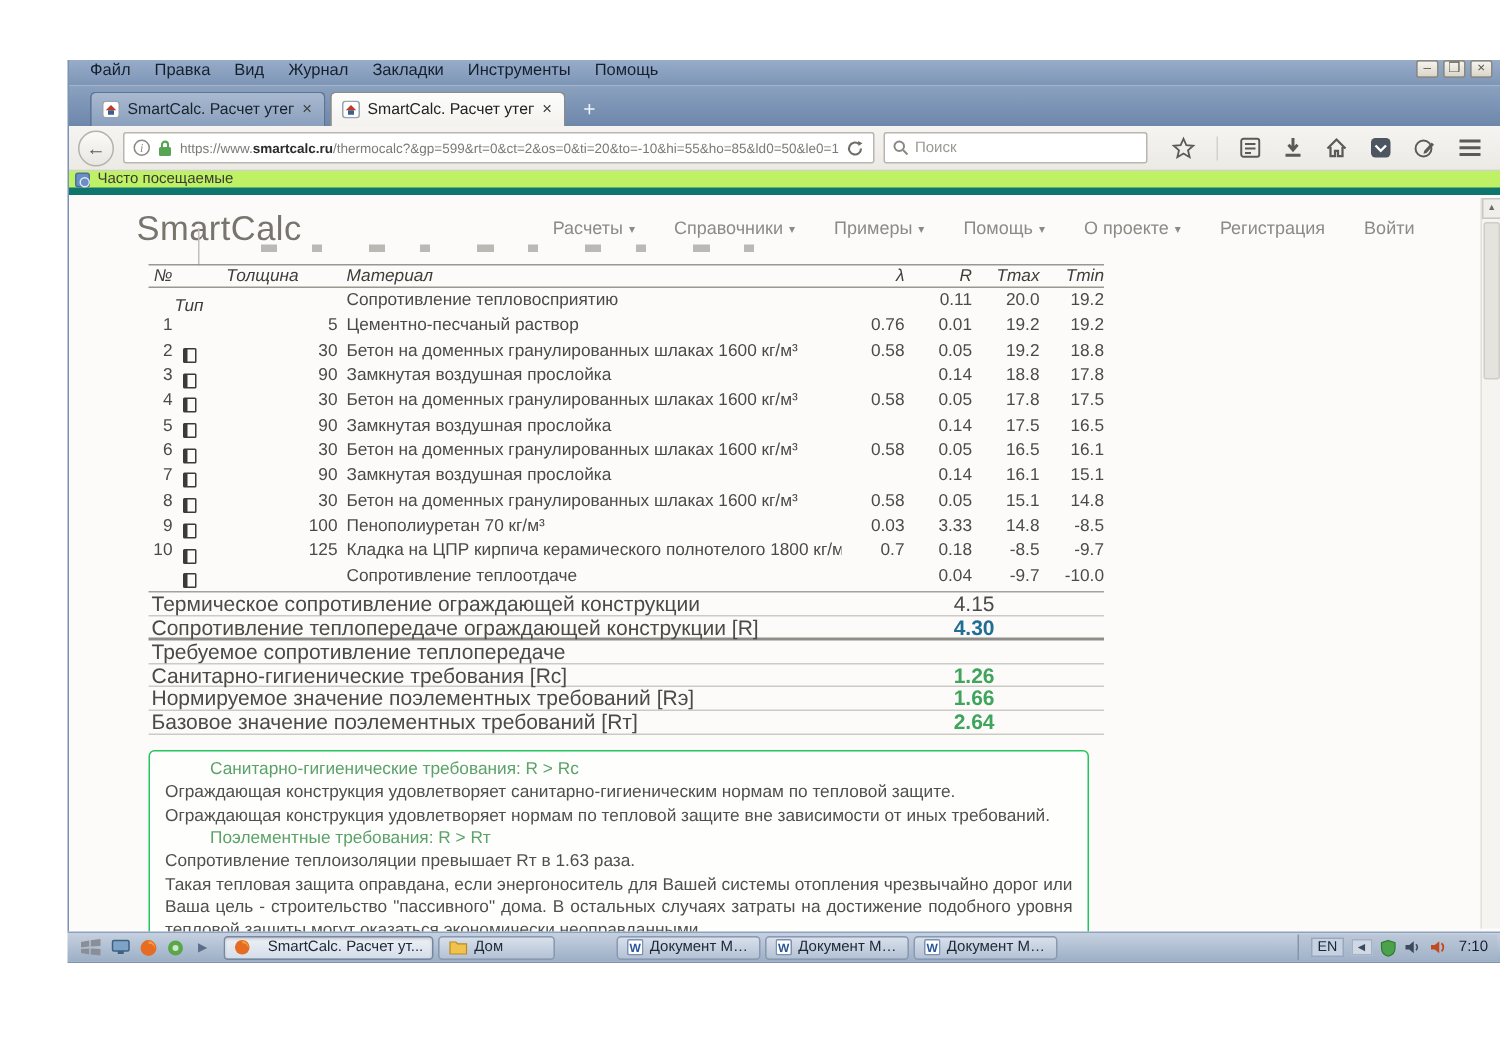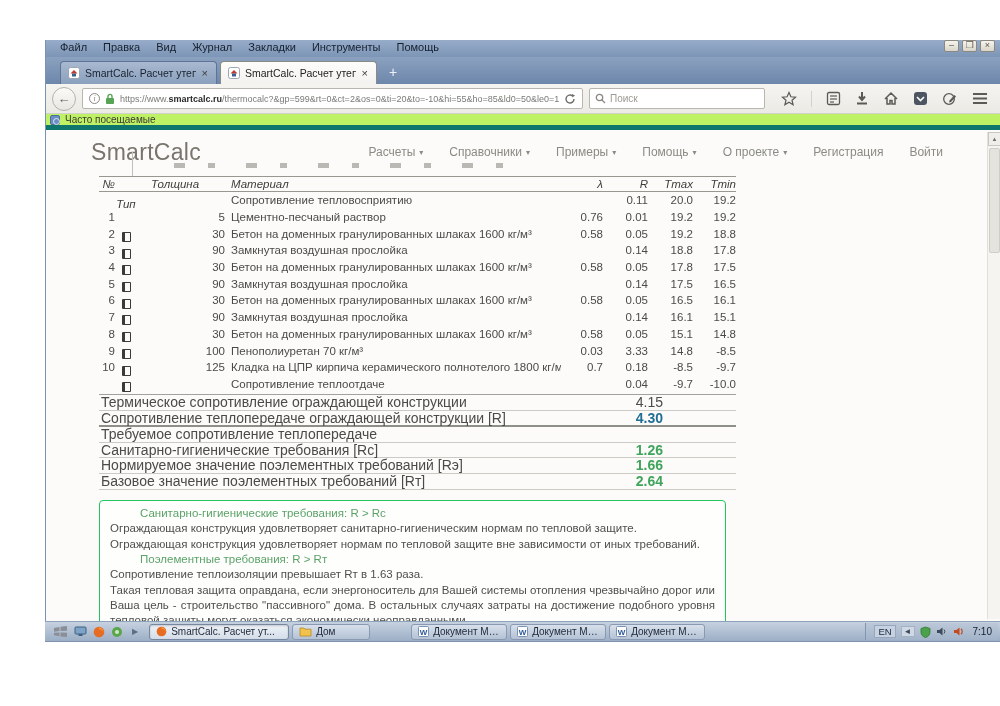--- a/index.html
+++ b/index.html
@@ -508,21 +508,21 @@
         <circle cx="6" cy="6" r="5.3" fill="#e66b23"></circle>
           <path d="M6 1.5 A4.5 4.5 0 0 1 10.4 6.8 A4 4 0 0 0 6 3.2 Z" fill="#f9a03a"></path>
       </svg>
       <svg width="12" height="12" viewBox="0 0 12 12">
         <circle cx="6" cy="6" r="5" fill="#5aa74b"></circle>
           <circle cx="6" cy="6" r="2" fill="#cfe7c8"></circle>
       </svg>
       <span class="tb-sep">▶</span>
     </span>
     <span id="task-buttons" style="display:flex;align-items:center;flex:1;overflow:hidden;">
-        <span class="task-btn active" style="width: 140px;">
+        <span class="task-btn active" style="width: 140px; justify-content: space-between;">
           <span>
             <svg width="11" height="11" viewBox="0 0 12 12">
               <circle cx="6" cy="6" r="5.3" fill="#e66b23"></circle>
               <path d="M6 1.5 A4.5 4.5 0 0 1 10.4 6.8 A4 4 0 0 0 6 3.2 Z" fill="#f9a03a"></path>
             </svg>
           </span>
           <span class="t-label">SmartCalc. Расчет ут...</span>
         </span>
         <span class="task-btn" style="width: 78px;">
           <span>

